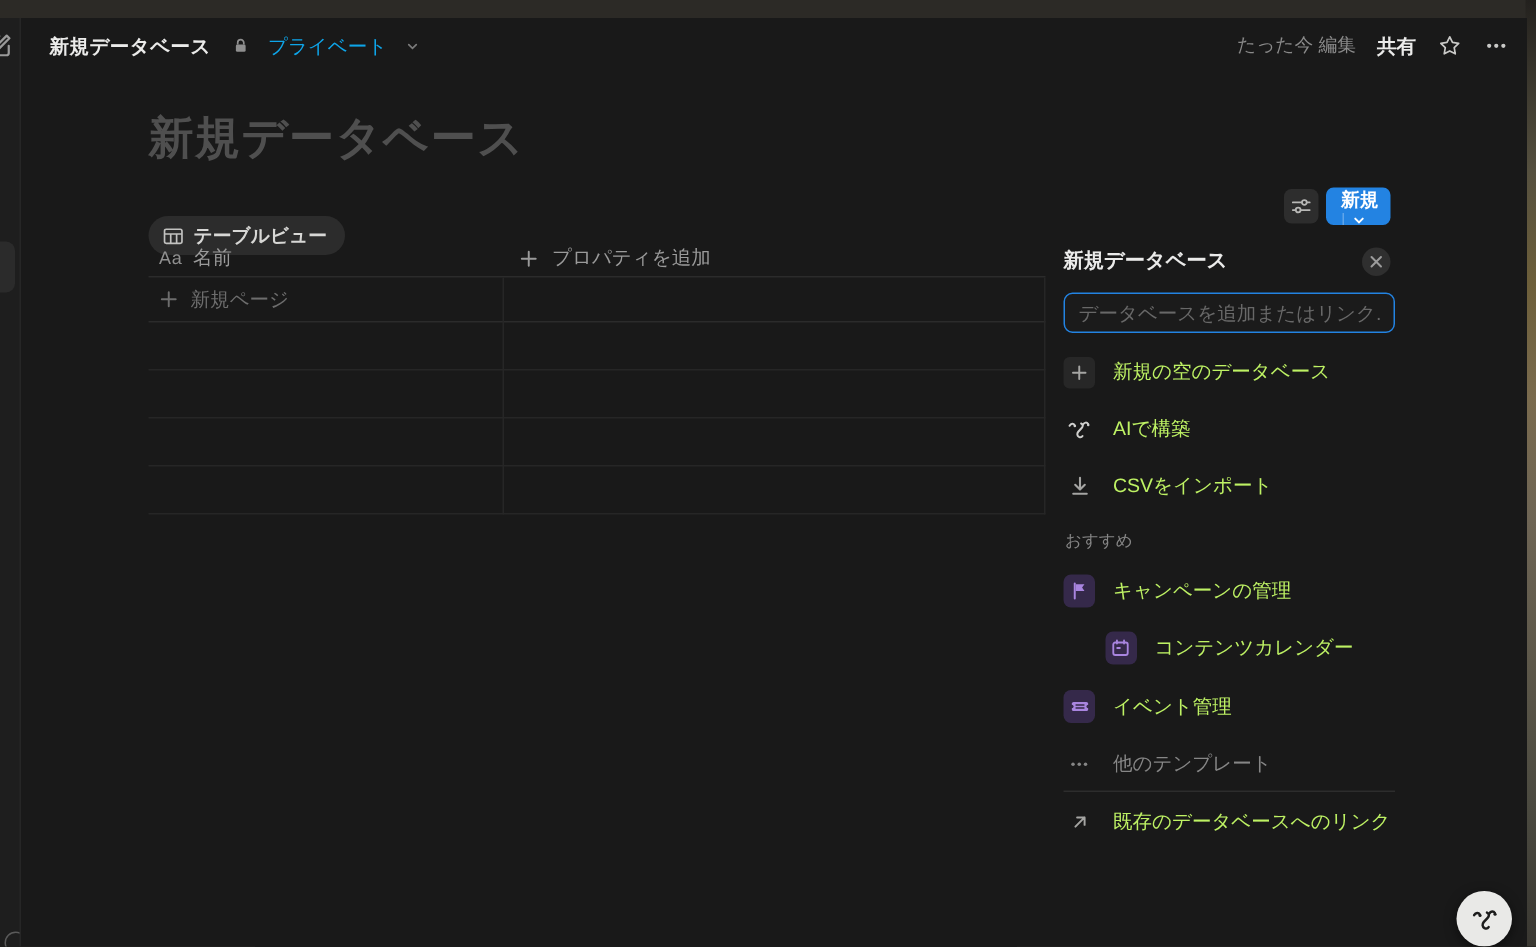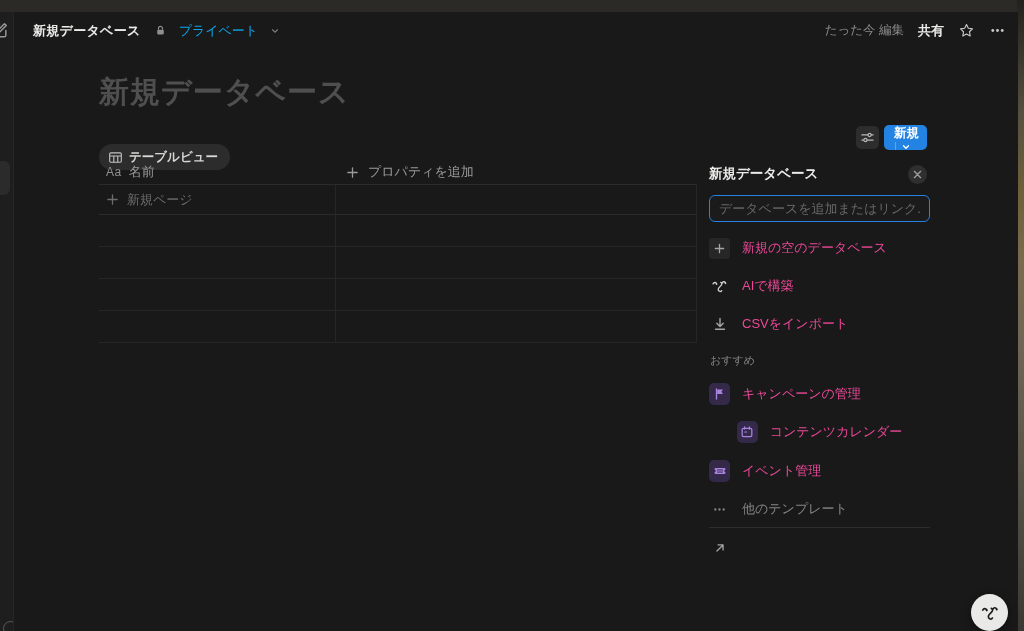--- a/index.html
+++ b/index.html
@@ -53,21 +53,21 @@
   .v-div-2 { position:absolute; left:597px; top:25px; bottom:0; width:1px; background:#262626; }
 
   
   .panel { position:absolute; left:709px; top:145px; width:221px; }
   .panel-title { position:absolute; left:0; top:8px; font-size:13.5px; font-weight:bold; color:#ebebea; }
   .panel-close { position:absolute; left:199px; top:8px; width:19px; height:19px; border-radius:50%; background:#2f2f2f;
     display:flex; align-items:center; justify-content:center; color:#9c9c9c; }
   .panel-search { position:absolute; left:0; top:38px; width:221px; height:27px; border:1.5px solid #2383e2; border-radius:6px;
     background:#1b1b1b; color:#d5d5d5; font-size:13px; padding:0 9px; outline:none; font-family:"Liberation Sans",sans-serif; }
   .panel-search::placeholder { color:#686868; }
-  .p-row { position:absolute; left:0; width:221px; height:30px; display:flex; align-items:center; gap:12px; color:#ec4899; font-size:13px; font-weight:500; }
+  .p-row { position:absolute; left:0; width:221px; height:30px; display:flex; align-items:center; gap:12px; color:#bef264; font-size:13px; font-weight:500; }
   .p-row .ic { width:21px; display:flex; justify-content:center; align-items:center; }
   .plus-box { width:21px; height:21px; background:#272727; border-radius:4px; display:flex; align-items:center; justify-content:center; color:#a5a5a3; }
   .sec-label { position:absolute; left:1px; top:196px; font-size:11px; color:#868686; font-weight:500; }
   .tpl-icon { width:22px; height:22px; background:#35294a; border-radius:5px; display:flex; align-items:center; justify-content:center; color:#a985e0; }
   .p-row.dim { color:#868686; }
   .p-divider { position:absolute; left:0; top:370px; width:221px; height:1px; background:#2d2d2d; }
 
   
   .ai-fab { position:absolute; left:971px; top:582px; width:37px; height:37px; border-radius:50%; background:#e9e9e7;
     display:flex; align-items:center; justify-content:center; color:#191919; box-shadow:0 2px 8px rgba(0,0,0,.5); }
@@ -277,20 +277,21 @@
       </div>
 
       <div class="p-divider"></div>
 
       <div class="p-row" style="top:376px;">
         <span class="ic">
           <svg width="14" height="14" viewBox="0 0 16 16" fill="none" stroke="#a5a5a3" stroke-width="1.5" stroke-linecap="round" stroke-linejoin="round">
               <path d="M4.5 11.5l7-7M5.8 4.5h5.7v5.7"></path>
             </svg>
         </span>
+        <span>既存のデータベースへのリンク</span>
       </div>
     </div>
 
     <div class="ai-fab">
       <span>
         <svg width="22" height="22" viewBox="0 0 20 20" fill="none" stroke="#1c1c1c" stroke-width="1.5" stroke-linecap="round">
           <path d="M3.4 7.4c1-1.8 2.7-1.8 3.5-.4"></path>
             <circle cx="7" cy="7.6" r="0.95" fill="#1c1c1c" stroke="none"></circle>
           <path d="M12.5 6.6c1-1.8 2.7-1.8 3.5-.4"></path>
             <circle cx="16.1" cy="6.8" r="0.95" fill="#1c1c1c" stroke="none"></circle>

